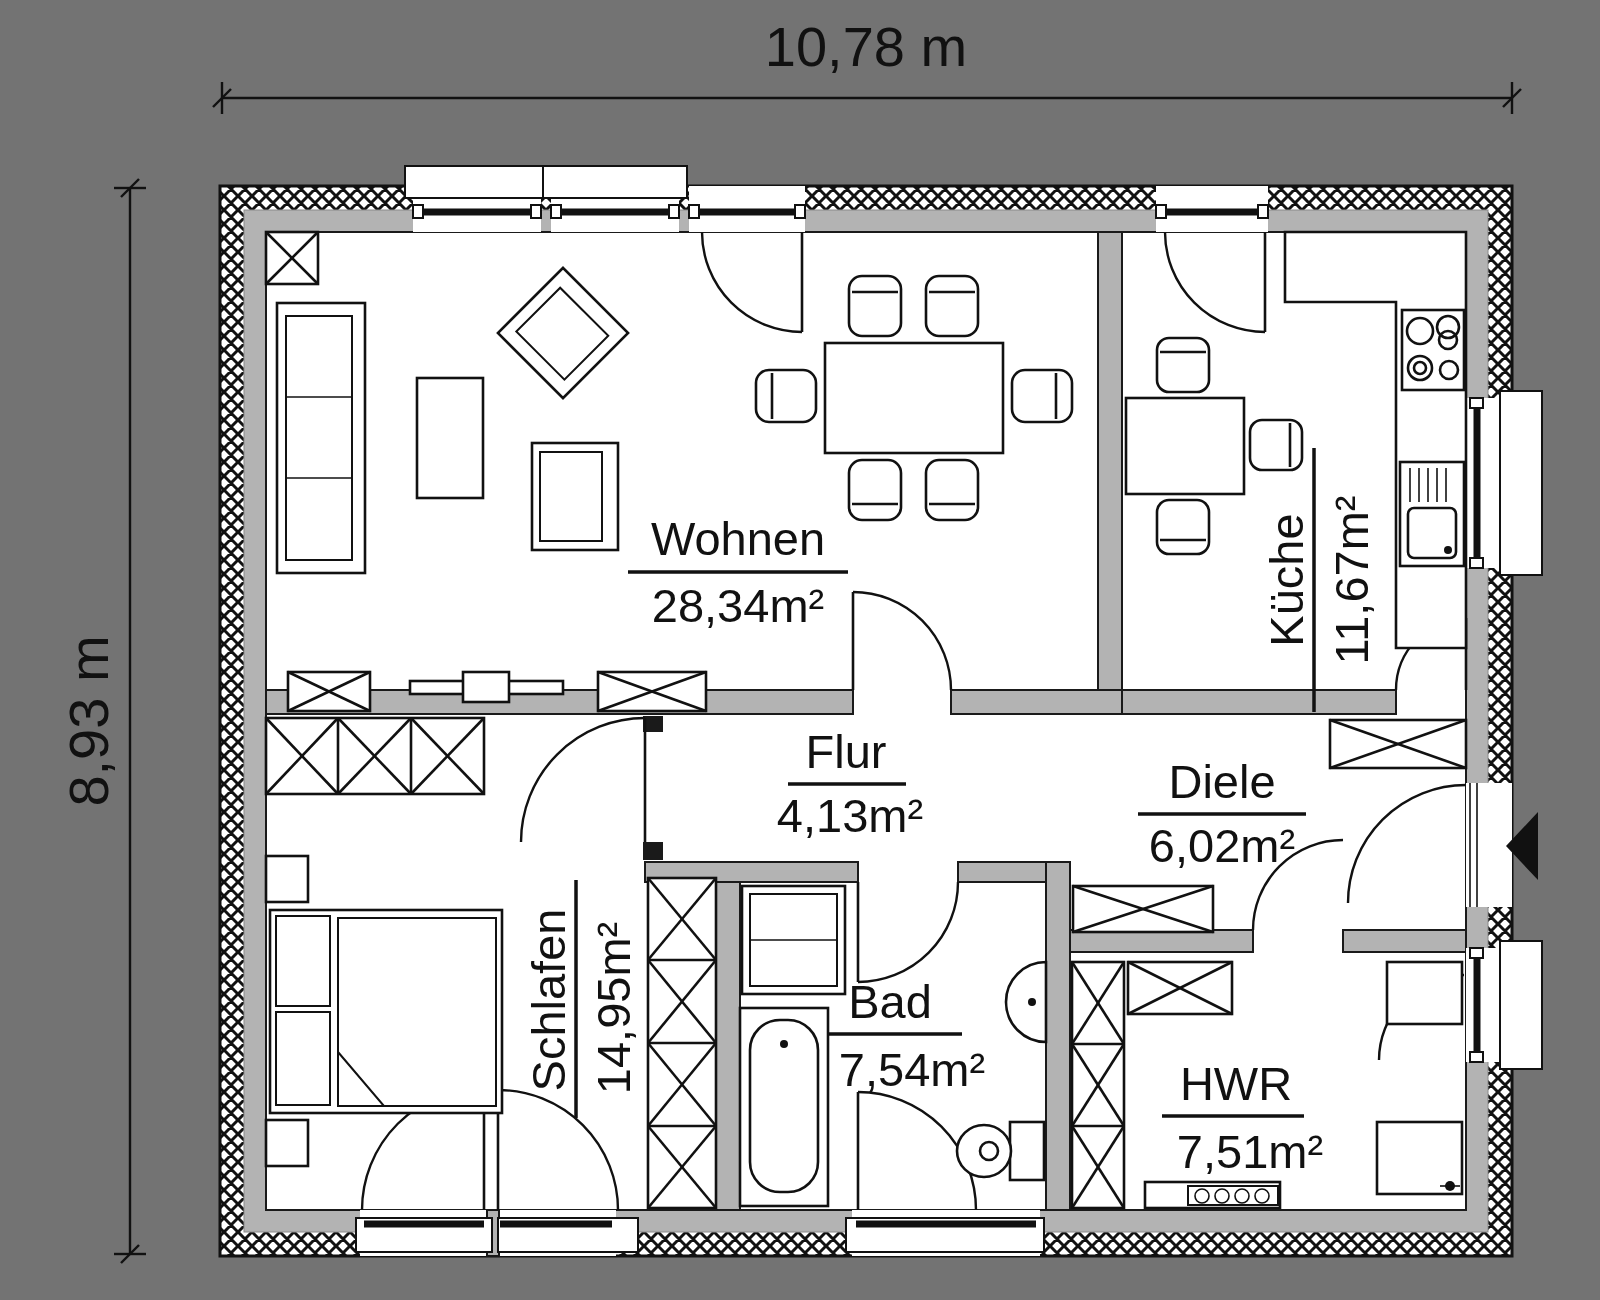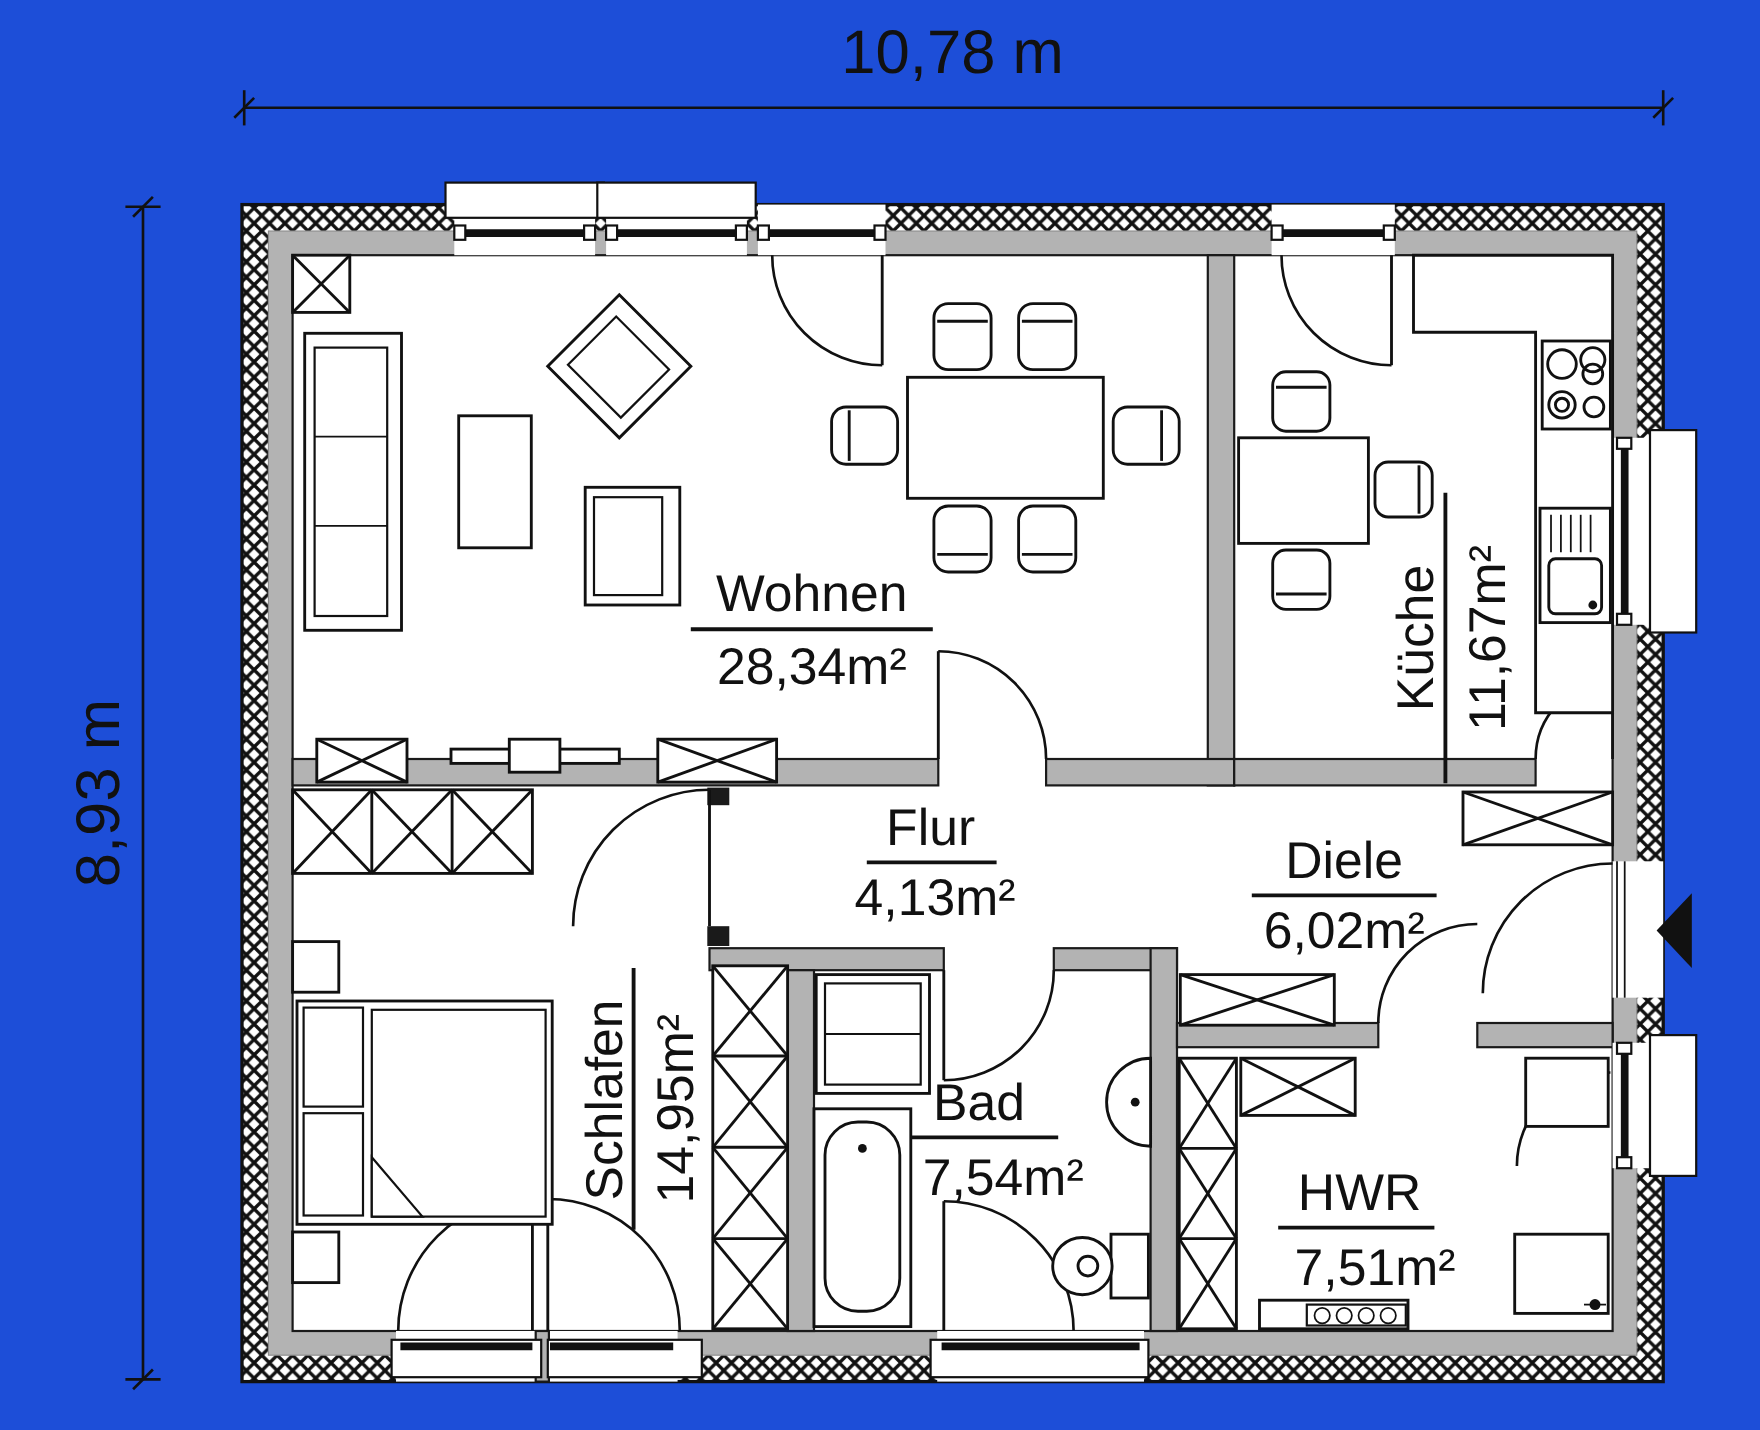--- a/index.html
+++ b/index.html
@@ -1,16 +1,16 @@
 <!DOCTYPE html>
 <html><head>
 <meta charset="utf-8">
 <style>
   html,body{margin:0;padding:0;background:#fff;}
-  .stage{width:1600px;height:1300px;position:relative;background:#1d4ed8;}
+  .stage{width:1600px;height:1300px;position:relative;background:#737373;}
   svg{display:block;}
   text{font-family:"Liberation Sans","DejaVu Sans",sans-serif;fill:#111;}
   .room-name{font-size:47px;}
   .room-area{font-size:47px;}
   .dim-label{font-size:56px;}
   .w{fill:#b3b3b3;stroke:#1a1a1a;stroke-width:2;}
   .f{fill:#fff;stroke:#111;stroke-width:2.6;}
   .f2{fill:#fff;stroke:#111;stroke-width:2;}
   .ln{stroke:#111;stroke-width:2.6;fill:none;}
   .thin{stroke:#111;stroke-width:1.6;fill:none;}

